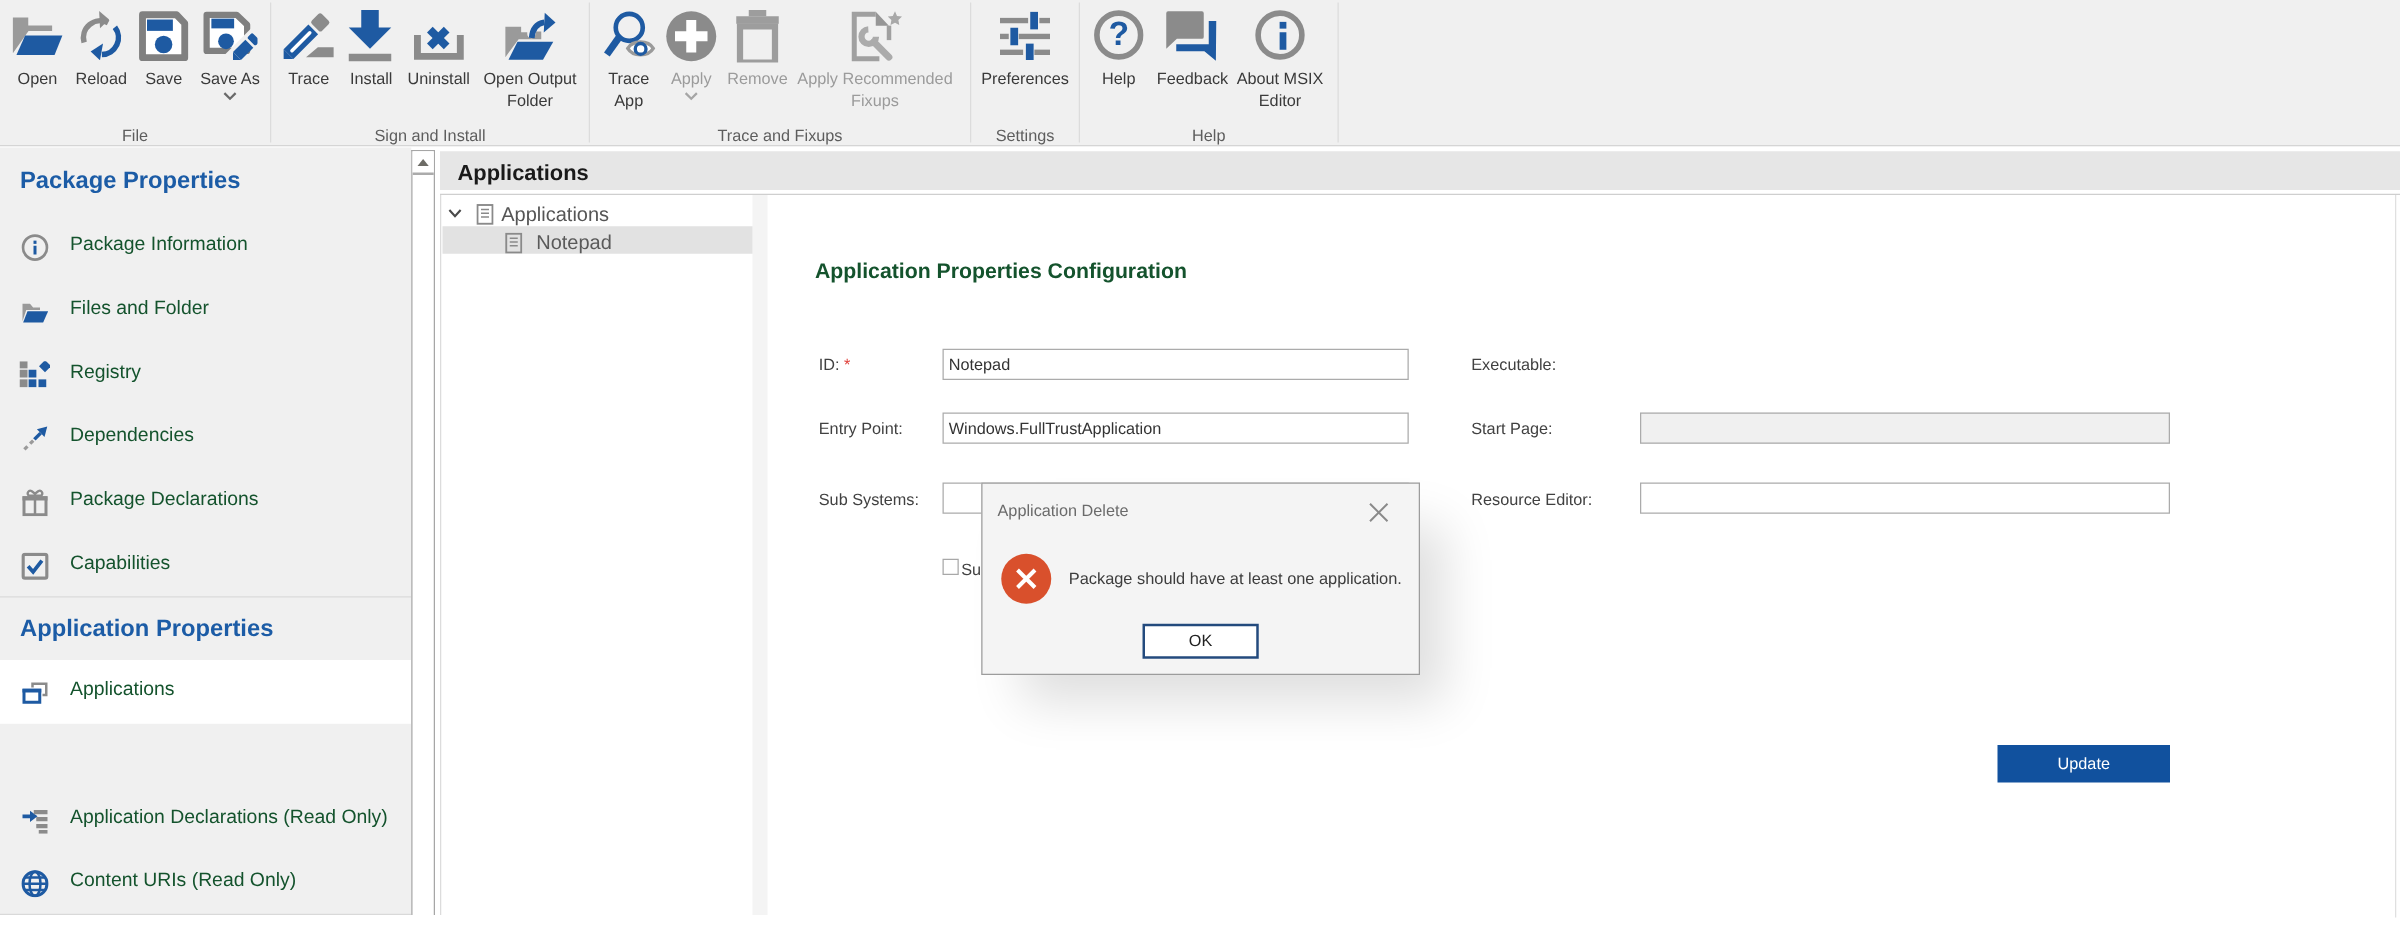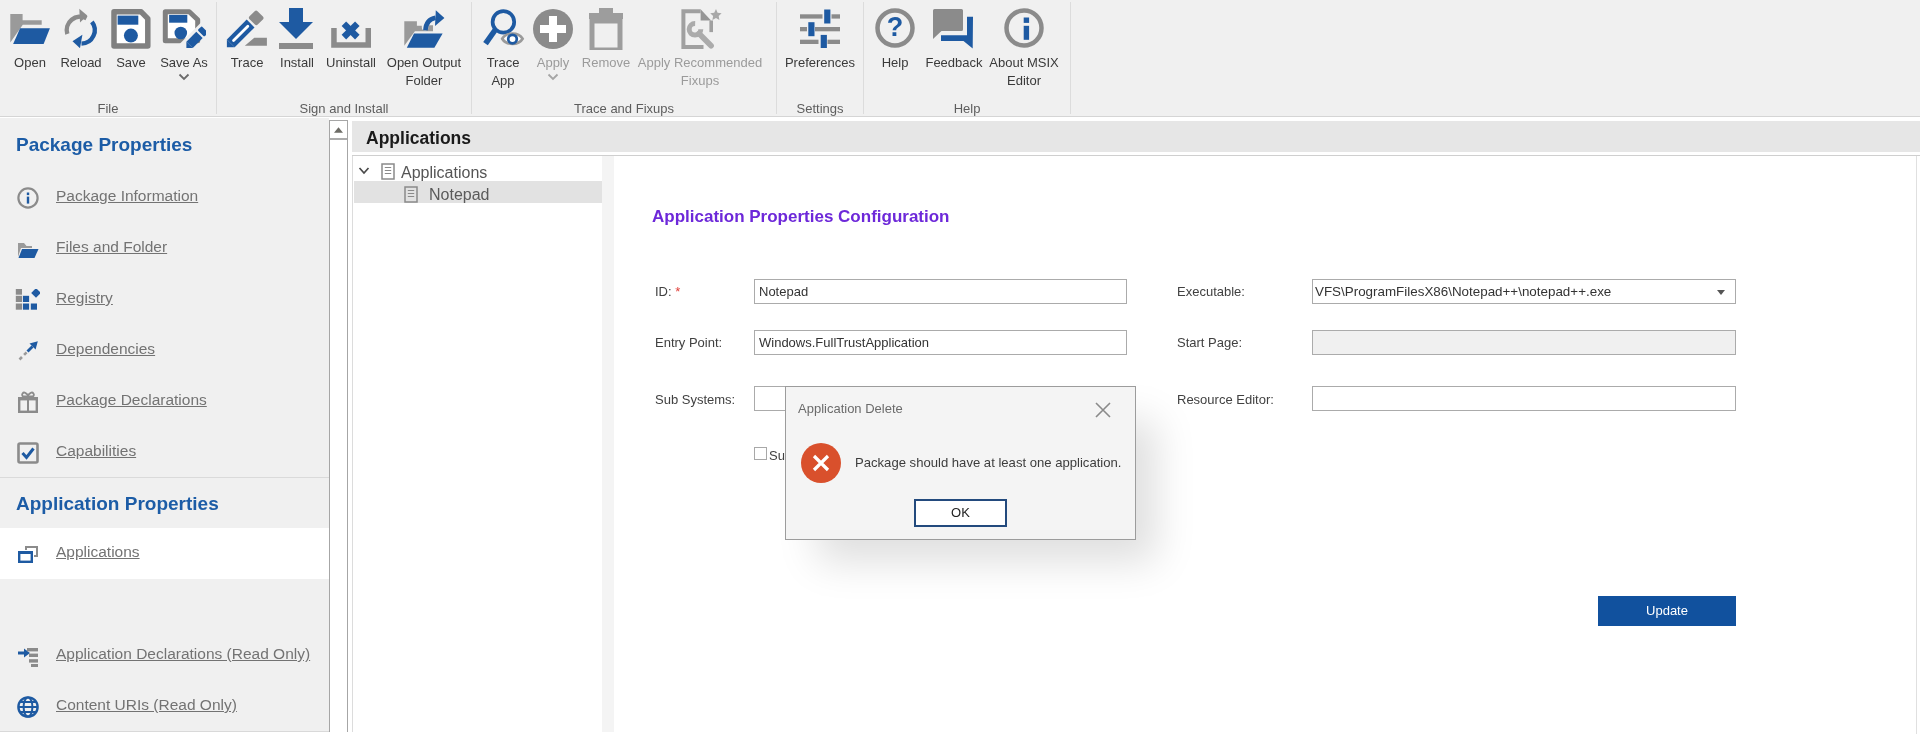--- a/index.html
+++ b/index.html
@@ -18,21 +18,21 @@
   .rlab.dis { color:#9b9b9b; }
   .chev { position:absolute; left:50%; transform:translateX(-50%); top:73px; }
   
   #sidebar { position:absolute; left:0; top:118px; width:329px; height:614px;
     background:#f0f0f0; border-bottom:1px solid #d9d9d9; }
   .shead { position:absolute; left:16px; font-size:19px; font-weight:bold; color:#1c5ca6;
     white-space:nowrap; }
   .sitem { position:absolute; left:0; width:329px; height:51px; }
   .sitem .sic { position:absolute; left:17px; top:50%; margin-top:-11px; width:22px; height:22px; }
   .sitem .stx { position:absolute; left:56px; top:calc(50% - 1.5px); transform:translateY(-50%);
-    font-size:15.5px; color:#737373; white-space:nowrap;text-decoration:underline; }
+    font-size:15.5px; color:#14532d; white-space:nowrap; }
   
   #sscroll { position:absolute; left:329px; top:120px; width:19px; height:612px; background:#fff;
     border-left:1px solid #a6a6a6; border-right:1px solid #a6a6a6; border-top:1px solid #a6a6a6; }
   #sscroll .btn { position:absolute; left:0; top:0; width:17px; height:19px; background:#fff;
     border-bottom:2px solid #ababab; }
   
   #content { position:absolute; left:348px; top:118px; width:1572px; height:614px; background:#fff; }
   #chead { position:absolute; left:4px; top:3px; width:1568px; height:31px; background:#e6e6e6; }
   #chead .t { position:absolute; left:14px; top:7px; font-size:17.5px; font-weight:bold; color:#1a1a1a; }
   #cheadline { position:absolute; left:4px; top:37px; width:1568px; height:1px; background:#cfcfcf; }
@@ -361,29 +361,24 @@
     <span style="position:absolute;left:47px;top:6px">Applications</span>
   </div>
   <div class="trow" style="top:63px;background:#e2e2e2;color:#5a5a5a">
     <svg style="position:absolute;left:50px;top:5px" width="14" height="17" viewBox="0 0 14 17">
       <rect x="1" y="1" width="12" height="15" fill="none" stroke="#8a8a8a" stroke-width="1.5"></rect>
       <path d="M3.8 4.5 L10.2 4.5 M3.8 7.5 L10.2 7.5 M3.8 10.5 L10.2 10.5" stroke="#8a8a8a" stroke-width="1.2"></path>
     </svg>
     <span style="position:absolute;left:75px;top:5px">Notepad</span>
   </div>
 
-  <div style="position:absolute;left:304px;top:89px;font-size:17px;font-weight:bold;color:#6d28d9">Application Properties Configuration</div>
+  <div style="position:absolute;left:304px;top:89px;font-size:17px;font-weight:bold;color:#14532d">Application Properties Configuration</div>
   <div class="flabel" style="left:307px;top:166px">ID: <span style="color:#e0403a">*</span></div>
   <div class="finput" style="left:406px;top:161px;width:373px">Notepad</div>
   <div class="flabel" style="left:829px;top:166px">Executable:</div>
-  <div class="finput" style="left:964px;top:161px;width:424px;font-size:13.4px;padding-left:2px">VFS\ProgramFilesX86\Notepad++\notepad++.exe
-    <svg style="position:absolute;right:10px;top:10px" width="8" height="5" viewBox="0 0 8 5">
-        <path d="M0 0 L8 0 L4 5 Z" fill="#555"></path>
-      </svg>
-  </div>
   <div class="flabel" style="left:307px;top:217px">Entry Point:</div>
   <div class="finput" style="left:406px;top:212px;width:373px">Windows.FullTrustApplication</div>
   <div class="flabel" style="left:829px;top:217px">Start Page:</div>
   <div class="finput dis" style="left:964px;top:212px;width:424px"></div>
   <div class="flabel" style="left:307px;top:274px">Sub Systems:</div>
   <div class="finput" style="left:406px;top:268px;width:373px"></div>
   <div class="flabel" style="left:829px;top:274px">Resource Editor:</div>
   <div class="finput" style="left:964px;top:268px;width:424px"></div>
   <div style="position:absolute;left:406px;top:329px;width:13px;height:13px;background:#fff;border:1px solid #a8a8a8"></div>
   <div class="flabel" style="left:421px;top:330px">Supports Multiple Instances</div>

